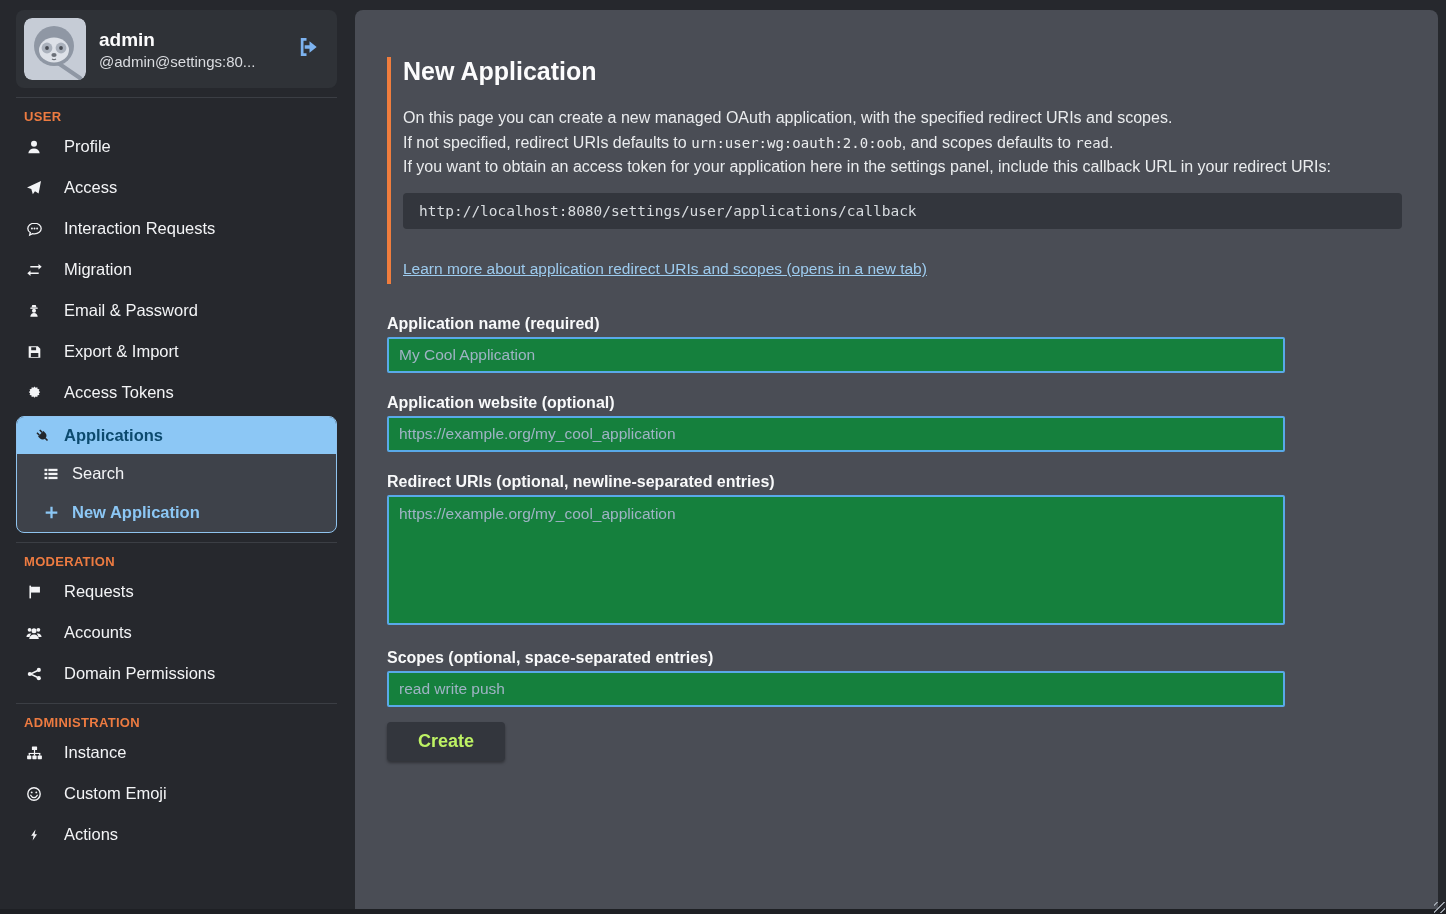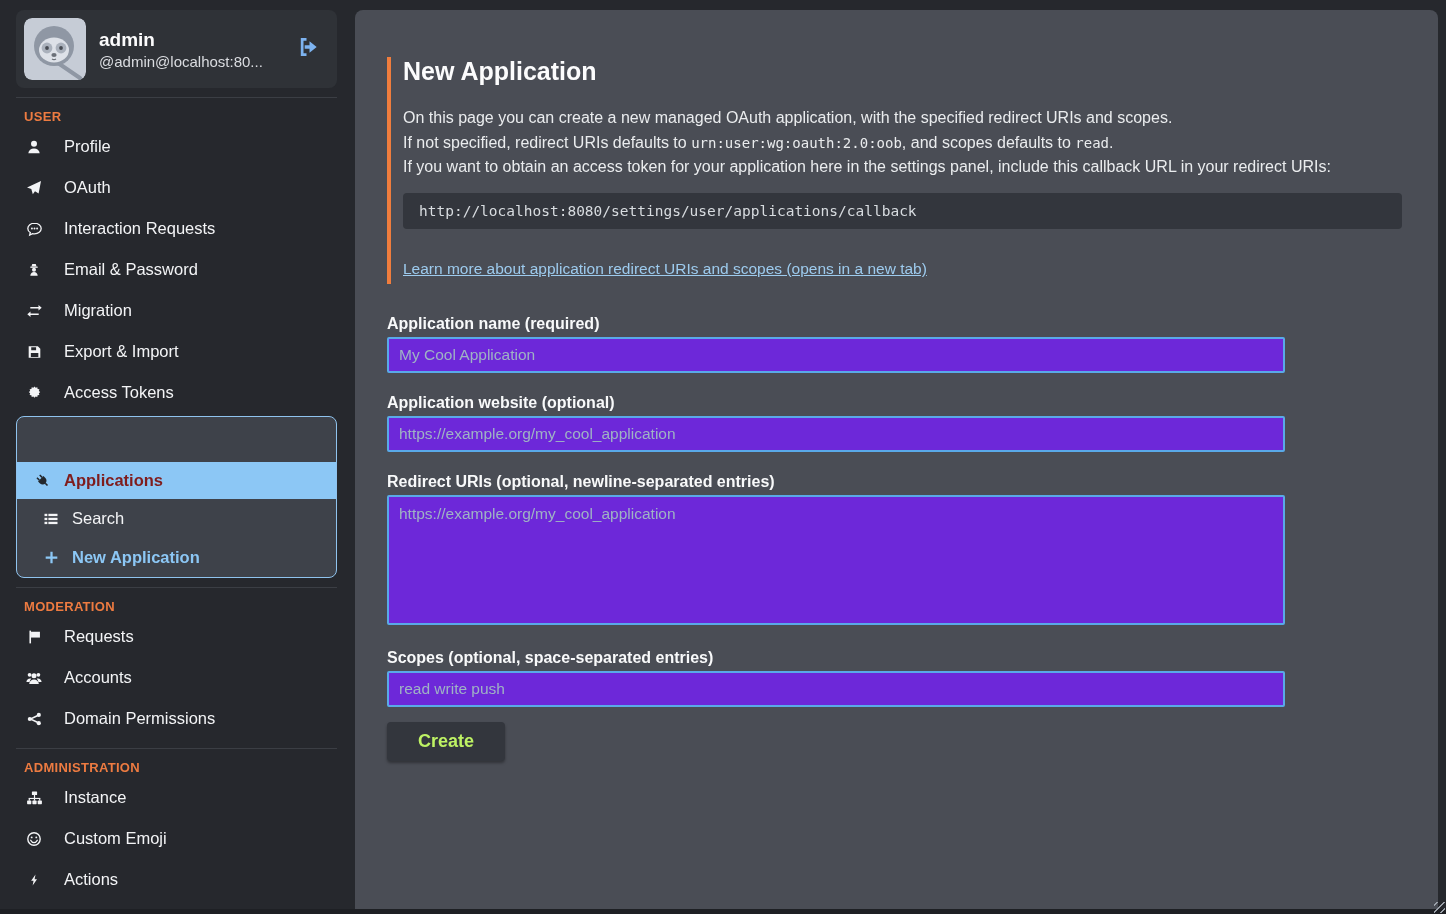--- a/index.html
+++ b/index.html
@@ -38,22 +38,22 @@
   }
   .icon { width:20px; height:17px; display:inline-flex; align-items:center; justify-content:center; flex:0 0 auto; }
   .icon svg { display:block; }
 
   .apps-block {
     border:1px solid #8fc3ee; border-radius:8px; margin:3px 0 5px;
     overflow:hidden; background:#3e424a;
   }
   .apps-header {
     display:flex; align-items:center; gap:11px;
-    background:#8cc7f5; color:#7f1d1d; font-weight:bold;
-    padding:9px 8px 9px 16px; font-size:16.5px; cursor:pointer;margin-top:45px;
+    background:#8cc7f5; color:#0c4a6e; font-weight:bold;
+    padding:9px 8px 9px 16px; font-size:16.5px; cursor:pointer;
   }
   .sub-item {
     display:flex; align-items:center; gap:11px;
     padding:10px 8px 10px 24px; font-size:16.5px; color:#f3f4f6; cursor:pointer;
   }
   .sub-item.active-sub { color:#8cc7f5; font-weight:bold; }
 
   
   .main-panel {
     position:absolute; left:355px; top:10px; width:1083px; height:899px;
@@ -68,21 +68,21 @@
   .inline-code { font-family:"DejaVu Sans Mono", monospace; font-size:14px; }
   .code-block {
     background:#33363d; border-radius:4px; padding:10px 16px; margin:13px 0 31px;
     font-family:"DejaVu Sans Mono", monospace; font-size:14.5px; color:#d8dce0;
   }
   .learn-link { color:#9dcbee; font-size:15.5px; text-decoration:underline; cursor:pointer; display:inline-block; margin-bottom:6px; }
 
   .field { margin-bottom:21px; }
   .field-label { font-size:16px; font-weight:bold; color:#f8f9fa; margin-bottom:4px; }
   .text-input, .text-area {
-    width:898px; background:#6d28d9; border:2px solid #59a9e8; border-radius:2px;
+    width:898px; background:#15803d; border:2px solid #59a9e8; border-radius:2px;
     color:#eef1f4; font-size:15.5px; font-family:"Liberation Sans", sans-serif;
     padding:0 10px; height:36px; outline:none; display:block;
   }
   .text-area { height:130px; padding:8px 10px; resize:none; }
   .text-input::placeholder, .text-area::placeholder { color:#9fb3c4; opacity:1; }
   .create-btn {
     margin-top:15px; background:#33363d; color:#bef264; font-weight:bold;
     font-size:18px; font-family:"Liberation Sans", sans-serif;
     border:none; border-radius:4px; padding:9px 31px; cursor:pointer;
     box-shadow:0 2px 3px rgba(0,0,0,.35);
@@ -110,21 +110,21 @@
         <ellipse cx="30" cy="32" rx="15" ry="12.5" fill="#dde1e8"></ellipse>
         <circle cx="23" cy="30" r="5.4" fill="#aab1bc"></circle>
         <circle cx="37" cy="30" r="5.4" fill="#aab1bc"></circle>
         <circle cx="23" cy="30" r="1.9" fill="#474b53"></circle>
         <circle cx="37" cy="30" r="1.9" fill="#474b53"></circle>
         <ellipse cx="30" cy="37" rx="2.6" ry="1.9" fill="#6b7078"></ellipse>
         <path d="M28 41 q2 1.4 4 0" stroke="#6b7078" stroke-width="1.2" fill="none"></path>
       </svg>
       <div class="user-meta">
         <div class="user-name">admin</div>
-        <div class="user-handle">@admin@localhost:80...</div>
+        <div class="user-handle">@admin@settings:80...</div>
       </div>
       <span class="logout">
         <svg width="26" height="24" viewBox="0 0 16 16" fill="currentColor">
           <path d="M7 2H3.2v12H7v-1.8H5v-8.4h2z"></path>
           <path d="M9 4.2 13.8 8 9 11.8V9.2H5.8V6.8H9z"></path>
         </svg>
       </span>
     </div>
 
     <div class="divider"></div>
@@ -139,54 +139,54 @@
         </span>
       <span>Profile</span>
     </div>
 
     <div class="nav-item">
       <span class="icon">
           <svg width="16" height="16" viewBox="0 0 16 16" fill="#f3f4f6">
             <path d="M15 1 1 7.5l4.3 1.6 1.5 5.2 2.2-3 3.6 2.3z"></path>
           </svg>
         </span>
-      <span>OAuth</span>
+      <span>Access</span>
     </div>
 
     <div class="nav-item">
       <span class="icon">
           <svg width="17" height="16" viewBox="0 0 16 16">
             <path d="M8 2.2c-3.7 0-6.7 2.3-6.7 5.2 0 1.7 1 3.2 2.5 4.1l-.6 2.5 2.8-1.3c.6.1 1.3.2 2 .2 3.7 0 6.7-2.4 6.7-5.3S11.7 2.2 8 2.2z" fill="none" stroke="#f3f4f6" stroke-width="1.3"></path>
             <circle cx="5.4" cy="7.5" r=".95" fill="#f3f4f6"></circle>
             <circle cx="8" cy="7.5" r=".95" fill="#f3f4f6"></circle>
             <circle cx="10.6" cy="7.5" r=".95" fill="#f3f4f6"></circle>
           </svg>
         </span>
       <span>Interaction Requests</span>
     </div>
 
     <div class="nav-item">
       <span class="icon">
+          <svg width="17" height="16" viewBox="0 0 16 16" fill="#f3f4f6">
+            <path d="M12 2 15.2 4.8 12 7.6V5.6H3.8V4H12zM4 8.4.8 11.2 4 14v-2H12.2v-1.6H4z"></path>
+          </svg>
+        </span>
+      <span>Migration</span>
+    </div>
+
+    <div class="nav-item">
+      <span class="icon">
           <svg width="14" height="16" viewBox="0 0 16 16" fill="#f3f4f6">
             <path d="M5.6 2.6 6 1h4l.4 1.6.6 1.4H5z"></path>
             <rect x="3.8" y="4.1" width="8.4" height="1.4"></rect>
             <circle cx="8" cy="7.6" r="2.3"></circle>
             <path d="M3.8 14.6c0-2.9 1.9-4.4 4.2-4.4s4.2 1.5 4.2 4.4z"></path>
           </svg>
         </span>
       <span>Email &amp; Password</span>
-    </div>
-
-    <div class="nav-item">
-      <span class="icon">
-          <svg width="17" height="16" viewBox="0 0 16 16" fill="#f3f4f6">
-            <path d="M12 2 15.2 4.8 12 7.6V5.6H3.8V4H12zM4 8.4.8 11.2 4 14v-2H12.2v-1.6H4z"></path>
-          </svg>
-        </span>
-      <span>Migration</span>
     </div>
 
     <div class="nav-item">
       <span class="icon">
           <svg width="15" height="16" viewBox="0 0 16 16" fill="#f3f4f6">
             <path fill-rule="evenodd" d="M1.8 1.8v12.4h12.4V4.4L11.6 1.8H1.8zm2.7 1.2h5.2v3.2H4.5V3zm-.4 6h8v4.2h-8V9z"></path>
           </svg>
         </span>
       <span>Export &amp; Import</span>
     </div>

